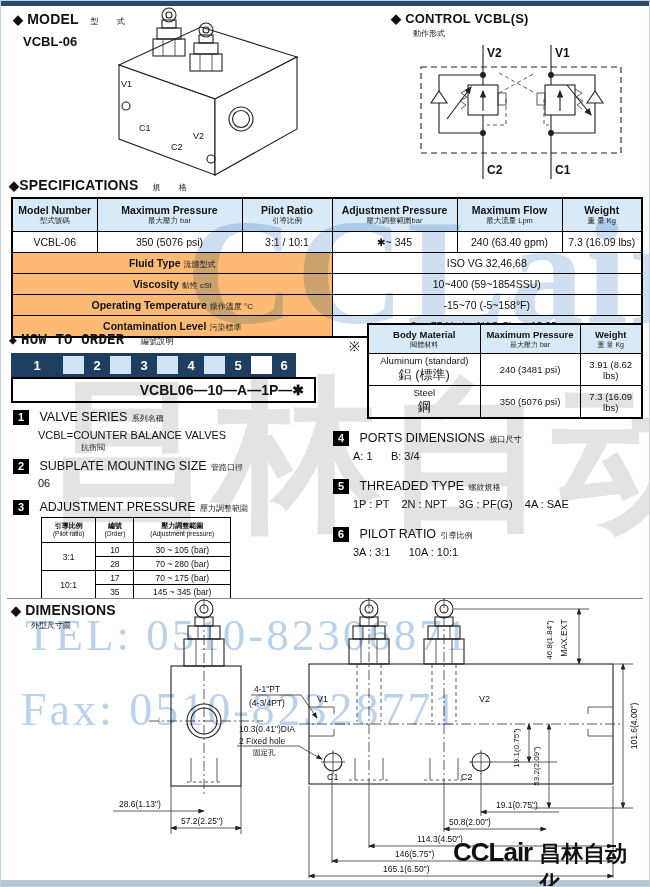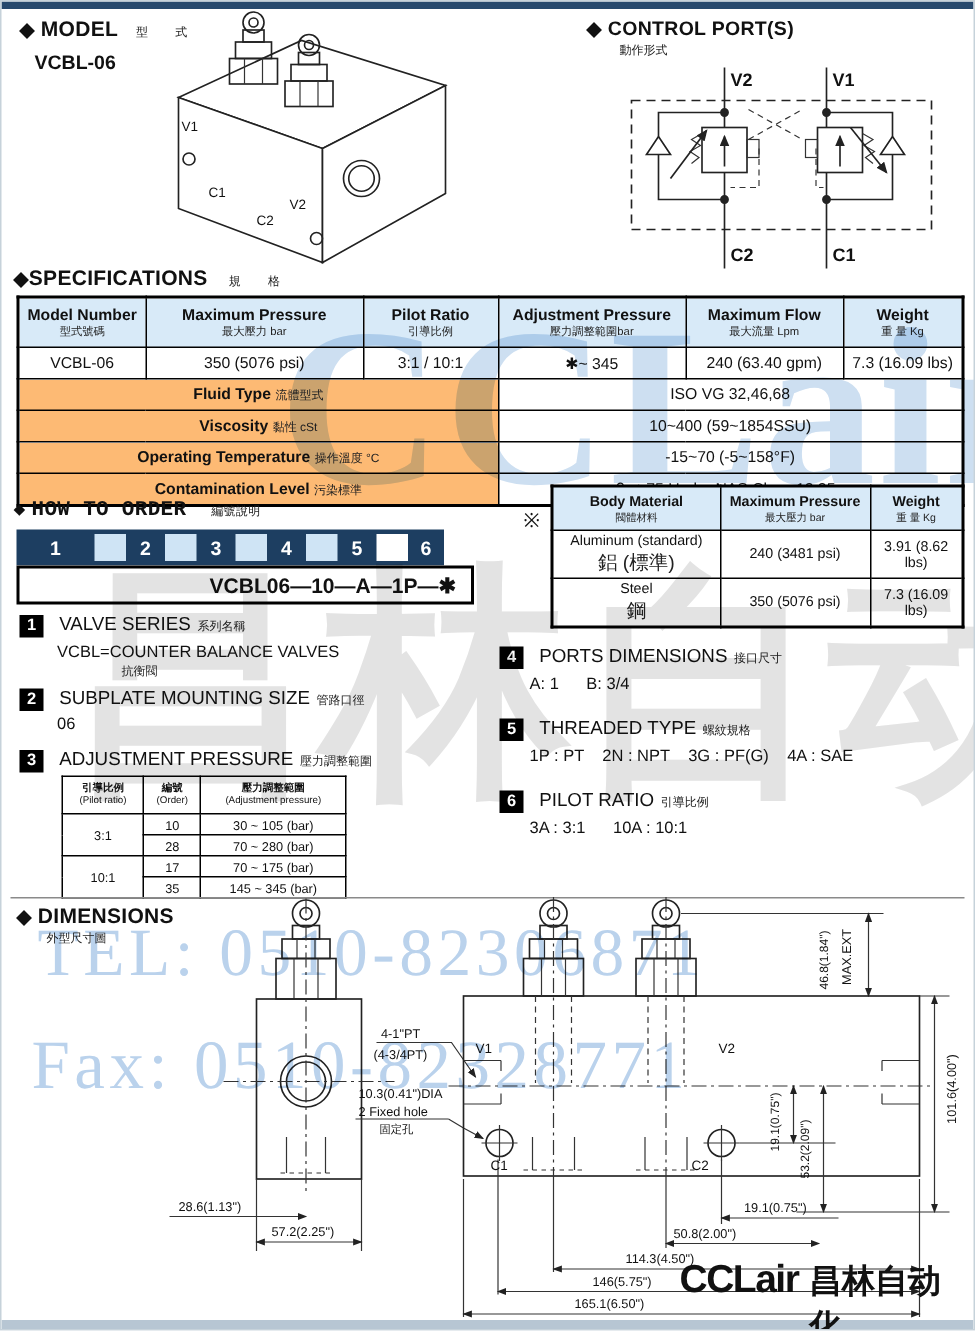--- a/index.html
+++ b/index.html
@@ -116,21 +116,21 @@
       <circle cx="25" cy="99" r="4"></circle>
       <circle cx="110" cy="152" r="4"></circle>
     </g>
     <text x="20" y="80" font-size="9">V1</text>
     <text x="38" y="124" font-size="9">C1</text>
     <text x="70" y="143" font-size="9">C2</text>
     <text x="92" y="132" font-size="9">V2</text>
   </svg>
 
   <div class="abs sec-title" style="left:390px;top:10px;font-size:13px;">
-    <span class="diamond">◆</span><span>CONTROL PORT(S)</span>
+    <span class="diamond">◆</span><span>CONTROL VCBL(S)</span>
   </div>
   <div class="abs cn" style="left:412px;top:27px;">動作形式</div>
 
   <svg class="abs" style="left:398px;top:40px;" width="245" height="140" viewBox="0 0 245 140">
     <defs>
       <marker id="ah1" markerWidth="8" markerHeight="8" refX="6" refY="3" orient="auto-start-reverse">
         <path d="M0,0 L7,3 L0,6 z" fill="#222"></path>
       </marker>
     </defs>
     <g class="dwg" stroke-width="1">

